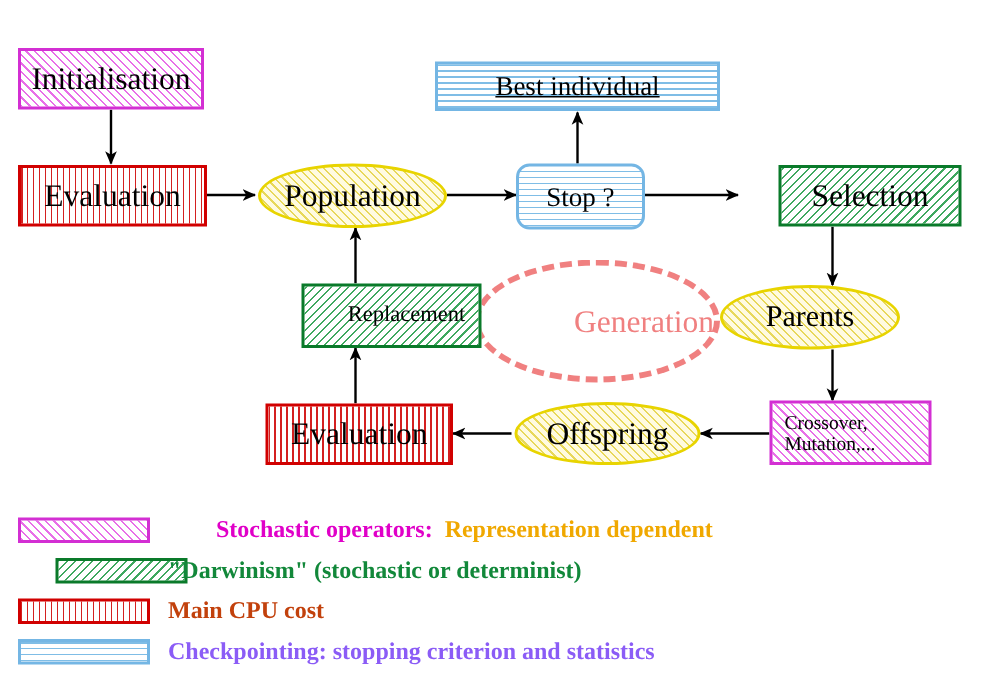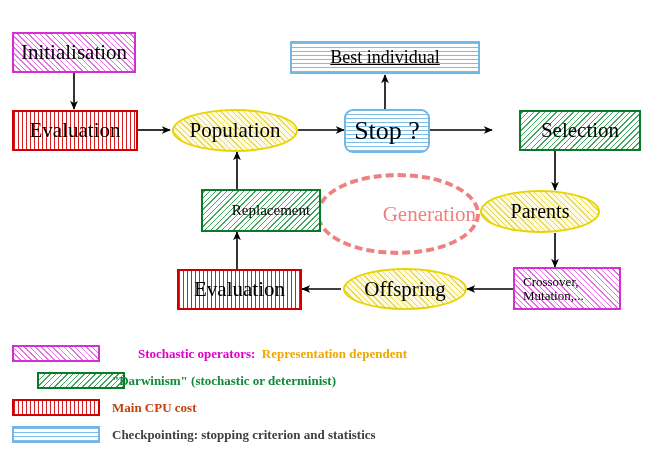--- a/index.html
+++ b/index.html
@@ -104,29 +104,29 @@
   .swatch {
     position: absolute;
     left: 12px;
     width: 88px;
     height: 17px;
     box-sizing: border-box;
   }
   .legend-text {
     position: absolute;
     left: 112px;
-    font-size: 13px;
+    font-size: 16px;
     font-weight: bold;
     white-space: pre;
   }
   .lt-magenta { color: #e000c8; }
   .lt-orange  { color: #f0a800; }
   .lt-green   { color: #12883a; }
   .lt-red     { color: #c2410c; }
-  .lt-blue    { color: #404040; }
+  .lt-blue    { color: #8b5cf6; }
 </style>
 </head>
 <body>
 
 <div id="stage">
 
   <svg id="wires" viewBox="0 0 670 465" width="670" height="465">
     <defs>
       <marker id="ah" markerWidth="9" markerHeight="9" refX="8.2" refY="4.5" orient="auto" markerUnits="userSpaceOnUse">
         <path d="M0,0.6 L9,4.5 L0,8.4 L2.4,4.5 Z" fill="#000000"></path>
@@ -167,21 +167,21 @@
   </div>
 
   <div class="node hatch-yellow ellipse" style="left:172px; top:109px; width:126px; height:43px; font-size:21px;">
     <span class="nodelabel">Population</span>
   </div>
 
   <div class="node hatch-blue" style="left:290px; top:41px; width:190px; height:33px; font-size:18px;text-decoration:underline;">
     <span class="nodelabel">Best individual</span>
   </div>
 
-  <div class="node hatch-blue rounded" style="left:344px; top:109px; width:86px; height:44px; font-size:26px;">
+  <div class="node hatch-blue rounded" style="left:344px; top:109px; width:86px; height:44px; font-size:18px;">
     <span class="nodelabel">Stop ?</span>
   </div>
 
   <div class="node hatch-green" style="left:494px; top:110px; width:122px; height:41px; font-size:21px;">
     <span class="nodelabel">Selection</span>
   </div>
 
   <div class="node hatch-yellow ellipse" style="left:480px; top:190px; width:120px; height:43px; font-size:20px;">
     <span class="nodelabel">Parents</span>
   </div>

